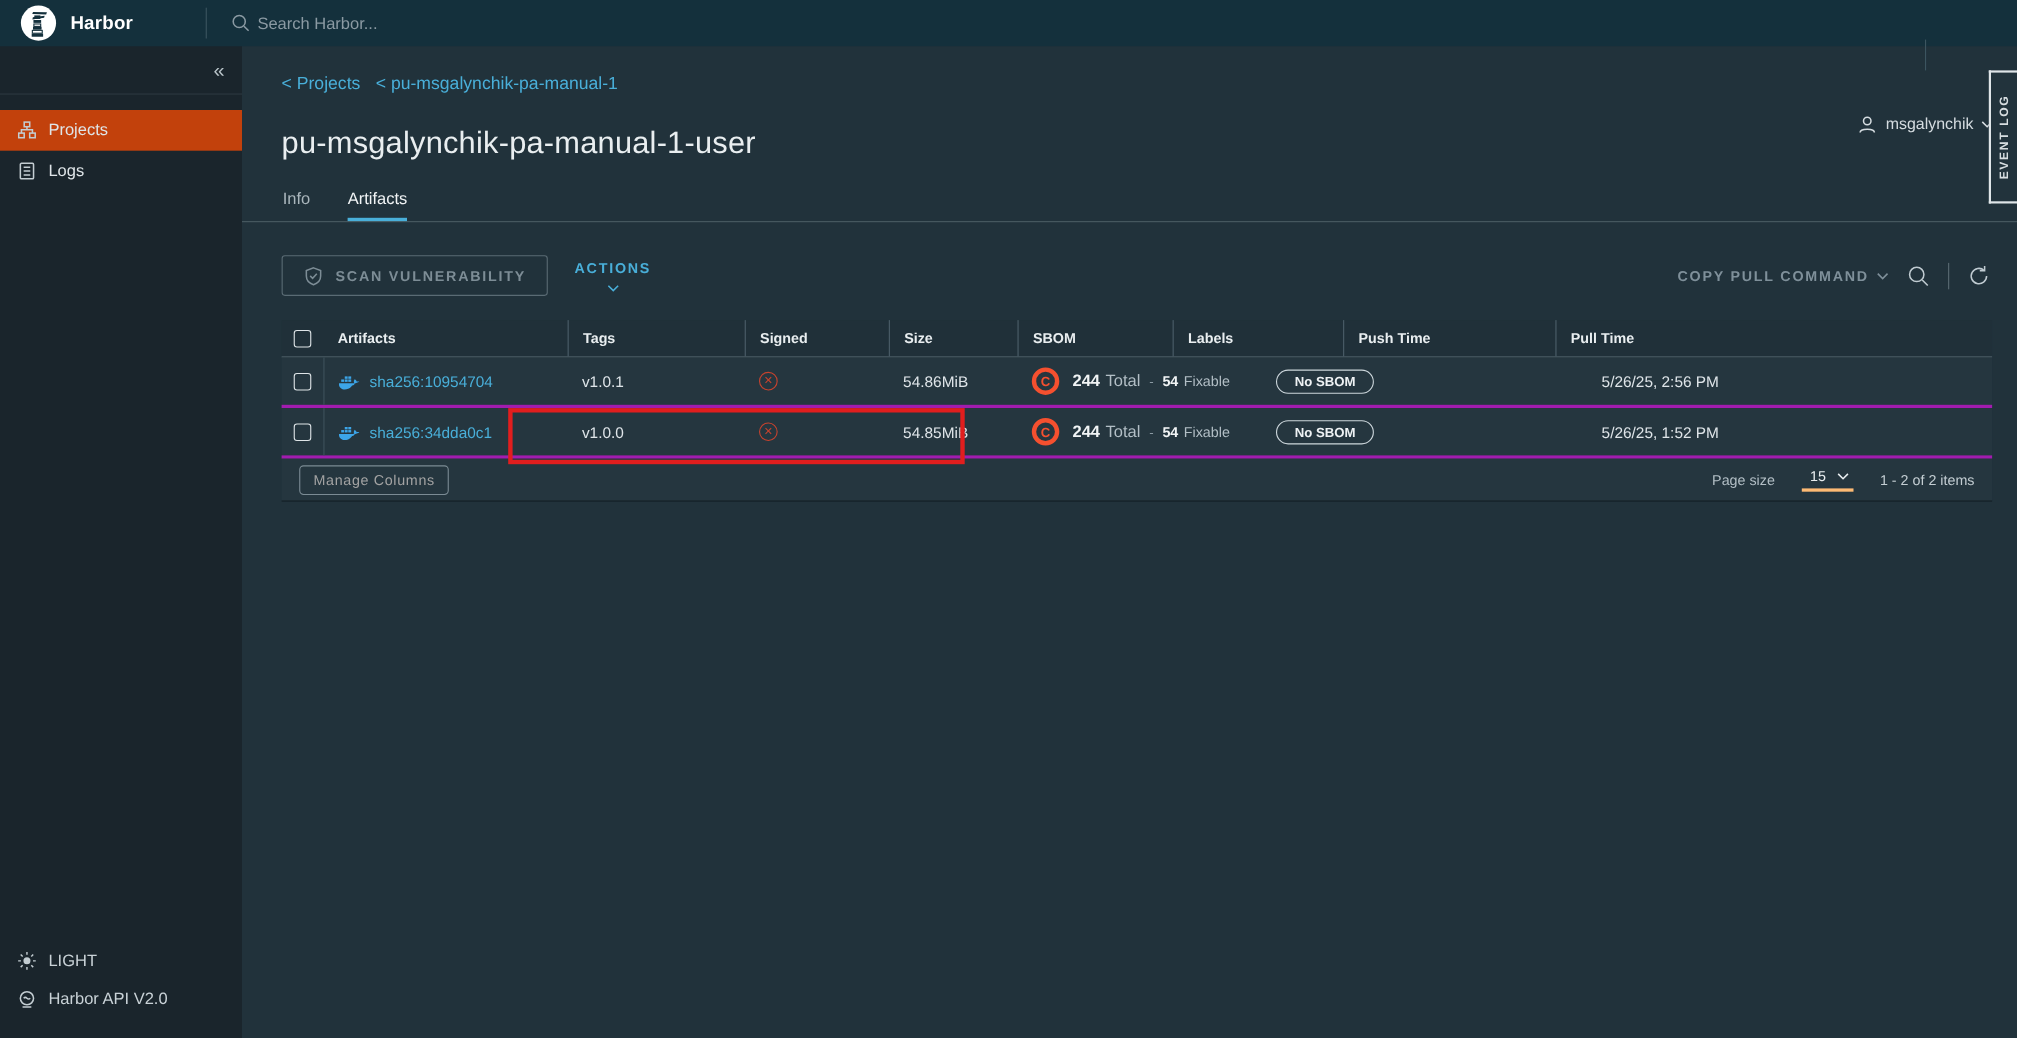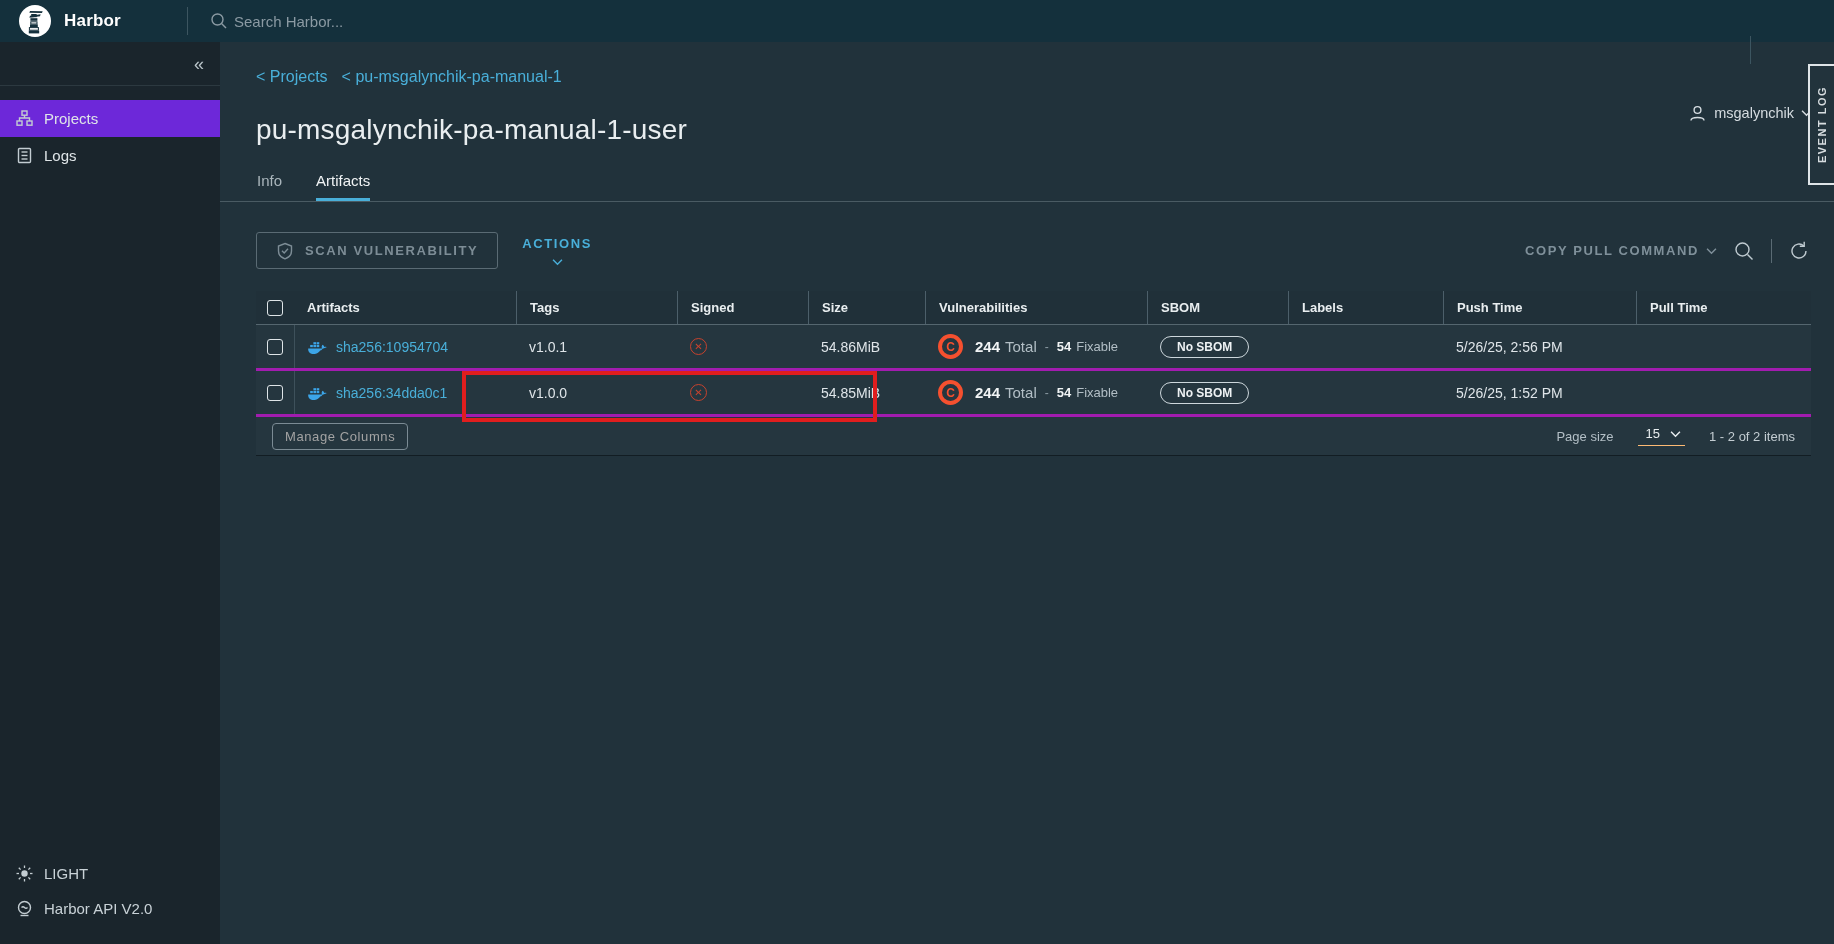--- a/index.html
+++ b/index.html
@@ -23,21 +23,21 @@
   .icon-stroke { fill:none; stroke:currentColor; stroke-width:1.4; }
 
   
   .sidebar { position:absolute; left:0; top:42px; width:220px; height:902px; background:#1a252c; z-index:20; }
   .collapse-row { height:44px; display:flex; align-items:center; justify-content:flex-end;
                   padding-right:16px; border-bottom:1px solid #2c3940; }
   .collapse-btn { color:#b9c4c9; font-size:18px; cursor:pointer; line-height:1; }
   .nav { margin-top:14px; }
   .nav-item { height:37px; display:flex; align-items:center; gap:11px; padding-left:16px;
               font-size:15px; color:#dfe5e8; cursor:pointer; }
-  .nav-item.selected { background:#6d28d9; }
+  .nav-item.selected { background:#c2410c; }
   .nav-item svg { width:17px; height:17px; color:#c3cdd2; }
   .side-footer { position:absolute; bottom:18px; left:0; width:100%; }
   .side-footer .nav-item { height:35px; color:#c9d2d7; }
 
   
   .content { position:absolute; left:220px; top:42px; width:1614px; height:902px; background:#21323b; }
   .breadcrumb { padding:26px 0 0 36px; font-size:16px; display:flex; gap:14px; }
   .breadcrumb a { color:#49afd9; text-decoration:none; cursor:pointer; }
   .page-title { padding:28px 0 0 36px; font-size:28px; font-weight:400; color:#e9eef0; letter-spacing:.2px; }
   .tabs { display:flex; gap:34px; padding-left:37px; margin-top:26px; border-bottom:1px solid #4a5b63; }
@@ -87,21 +87,21 @@
   .v-lab2 { font-size:13px; color:#b3bfc6; }
   .pill { border:1px solid #cdd7dc; border-radius:12px; padding:3px 16px; font-size:12px;
           font-weight:bold; color:#eef2f4; cursor:pointer; }
 
   .dg-foot { display:flex; align-items:center; background:#25363f; height:39px;
              border-bottom:1px solid #121d23; padding:0 16px; }
   .manage-cols { border:1px solid #7b8b94; border-radius:4px; background:transparent; color:#a3a3a3;
                  font-size:13px; letter-spacing:.6px; padding:5px 12px; cursor:pointer;
                  font-family:"Liberation Sans",sans-serif; }
   .foot-right { margin-left:auto; display:flex; align-items:center; gap:24px; font-size:13px; color:#b3bfc6; }
-  .page-size-sel { display:flex; align-items:center; gap:10px; border-bottom:1px solid #fdba74;
+  .page-size-sel { display:flex; align-items:center; gap:10px; border-bottom:3px solid #fdba74;
                    padding:0 4px 4px 8px; color:#e9eef0; cursor:pointer; }
   .range-label { color:#c3cdd2; }
 
   
   .highlight-box { position:absolute; left:242px; top:329px; width:415px; height:51px;
                    border:4px solid #e11e1e; z-index:40; pointer-events:none; }
 
   
   .eventlog-tab { position:absolute; right:0; top:64px; width:26px; height:121px; background:#22333c;
                   border:2px solid #dfe5e8; border-right:none; z-index:35; display:flex;
@@ -284,21 +284,20 @@
 
   <div class="dg">
     <div class="dg-row dg-head">
       <div class="cell c-check">
           <span class="checkbox"></span>
         </div>
       <div class="cell c-art" style="border-left:none;">Artifacts</div>
       <div class="cell c-tags">Tags</div>
       <div class="cell c-signed">Signed</div>
       <div class="cell c-size">Size</div>
-      <div class="cell c-vulns">Vulnerabilities</div>
       <div class="cell c-sbom">SBOM</div>
       <div class="cell c-labels">Labels</div>
       <div class="cell c-push">Push Time</div>
       <div class="cell c-pull">Pull Time</div>
     </div>
 
     <div class="dg-row">
       <div class="cell c-check">
           <span class="checkbox"></span>
         </div>

